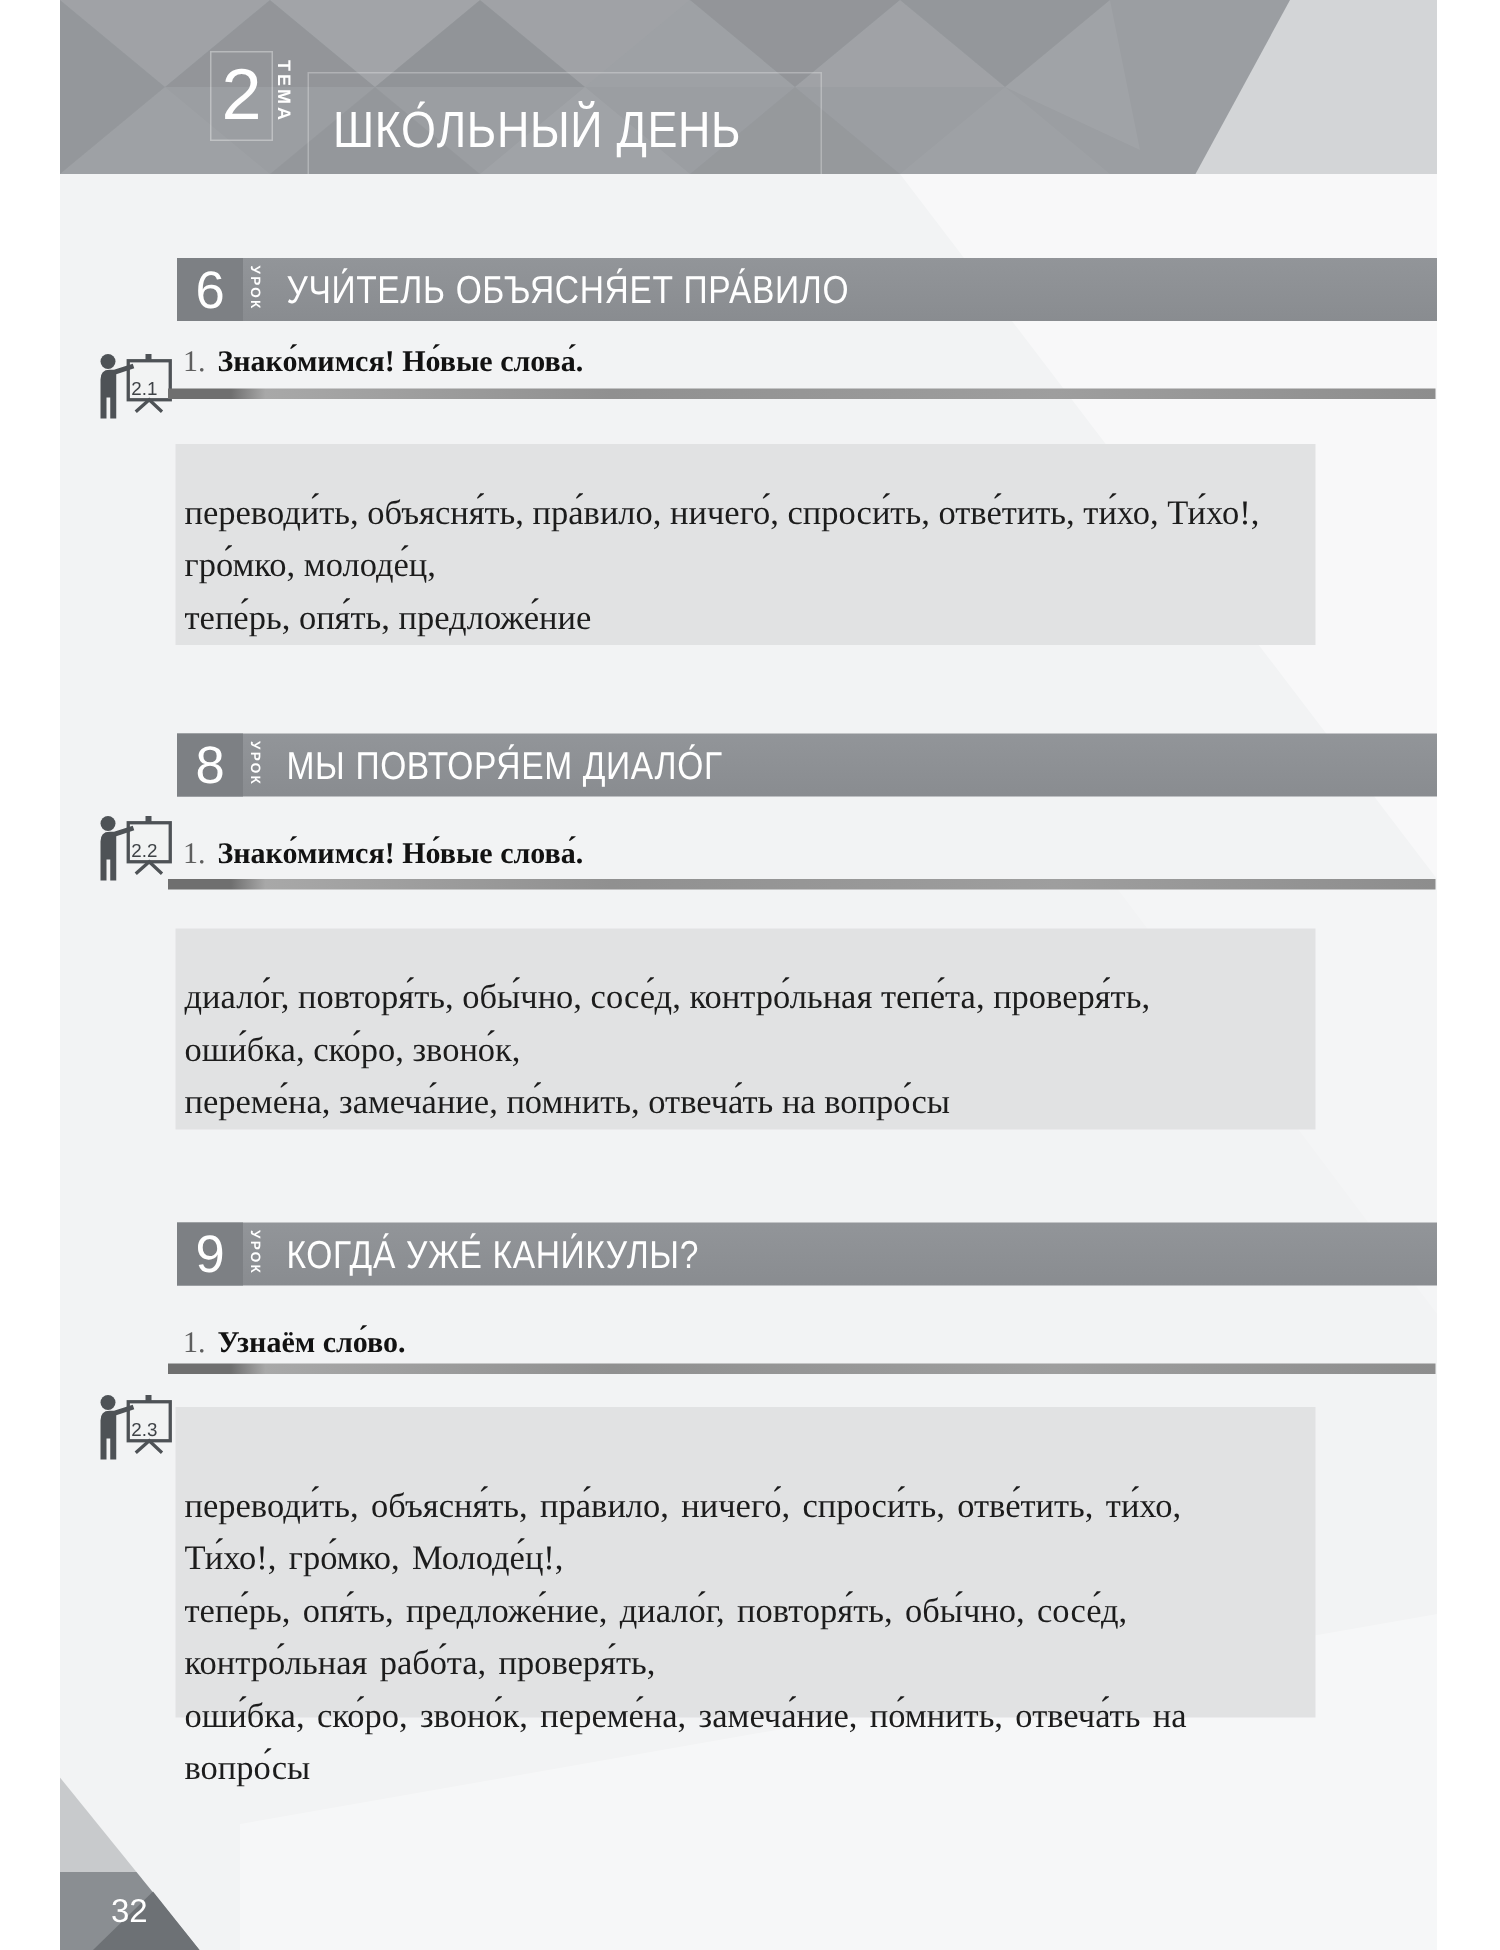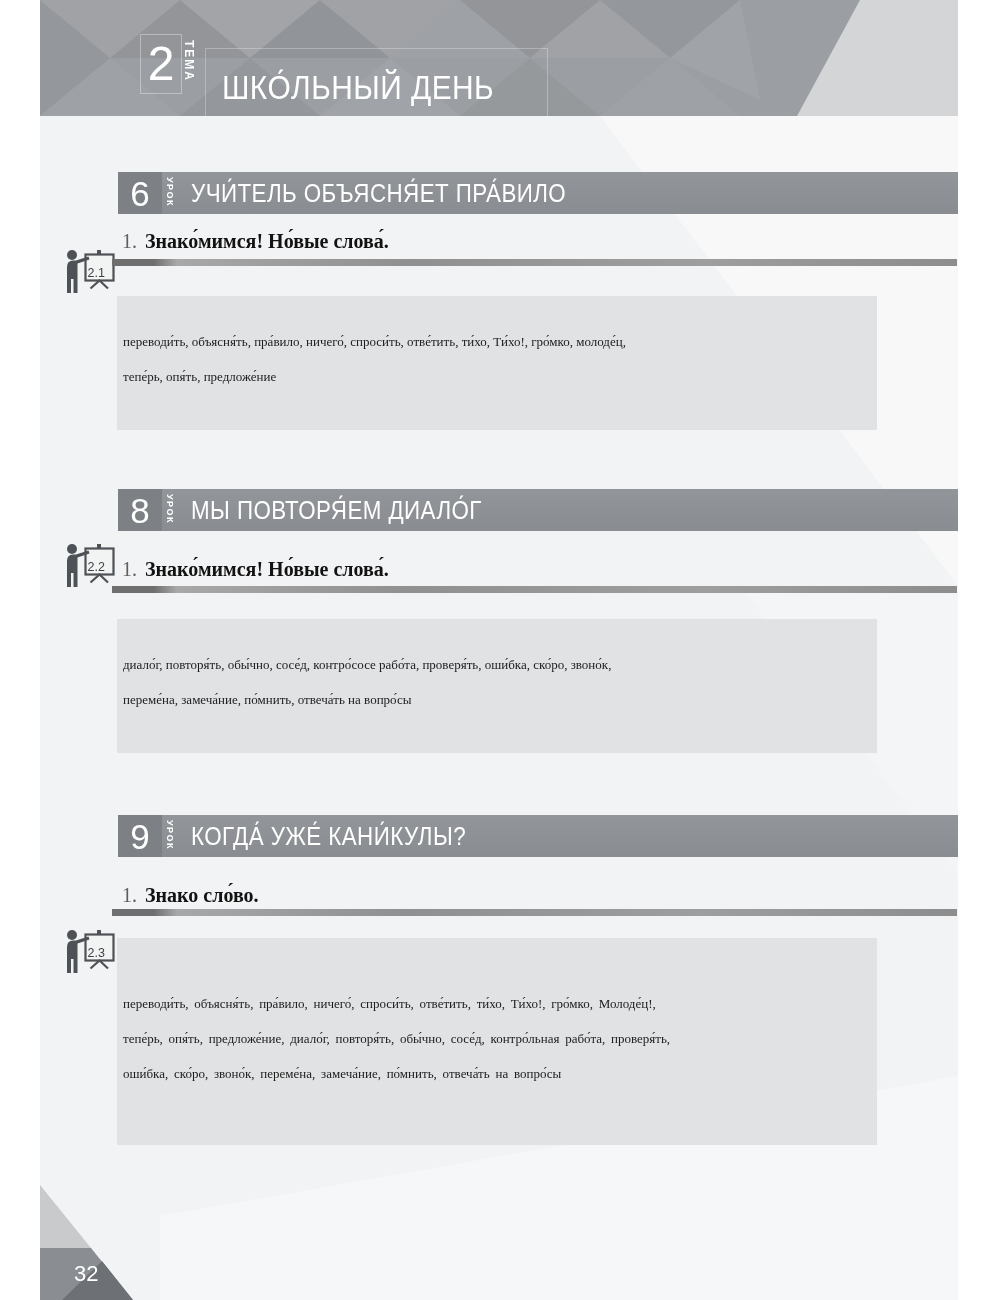--- a/index.html
+++ b/index.html
@@ -63,21 +63,21 @@
   }
   .ex-num{color:#5e5e5e;margin-right:8px;}
   .ex-title{font-weight:bold;color:#121212;}
   .rule{
     position:absolute;left:112px;width:845px;height:7px;
     background:linear-gradient(90deg,#6f6f6f 0,#6f6f6f 42px,#a8a8a8 65px,#909090 35%,#9e9e9e 70%,#8d8d8d 100%);
   }
   
   .vocab{
     position:absolute;left:117px;width:760px;background:#e1e2e3;
-    font-family:"Liberation Serif",serif;font-size:13px;color:#1c1c1c;
+    font-family:"Liberation Serif",serif;font-size:23px;color:#1c1c1c;
     line-height:35px;white-space:pre-line;box-sizing:border-box;
   }
   .vocab.justified{word-spacing:2.5px;}
   
   .audio-icon{position:absolute;left:62px;width:58px;height:58px;}
   
   .corner{position:absolute;left:40px;top:1185px;width:105px;height:115px;}
 </style>
 </head>
 <body>
@@ -120,21 +120,21 @@
     <div class="theme-title-box">
       <span class="theme-title">ШКО́ЛЬНЫЙ ДЕНЬ</span>
     </div>
   </header>
 
   <div class="lesson-bar" style="top:172px">
     <div class="lesson-num">6</div>
     <div class="lesson-vert">УРОК</div>
     <div class="lesson-title">УЧИ́ТЕЛЬ ОБЪЯСНЯ́ЕТ ПРА́ВИЛО</div>
   </div>
-  <div class="audio-icon" style="top:247px">
+  <div class="audio-icon" style="top:233px">
     <svg viewBox="0 0 58 58">
       <rect x="23.5" y="7.5" width="28" height="26" fill="#f2f3f3" stroke="#4e5256" stroke-width="2.2"></rect>
       <rect x="35" y="3" width="4" height="5" fill="#4e5256"></rect>
       <text x="25.5" y="30" font-size="12.5" fill="#3f4347" font-family="Liberation Sans, sans-serif">2.1</text>
       <path d="M28.5 41.5 L37.5 33.5 L46 41.5" fill="none" stroke="#4e5256" stroke-width="2.2"></path>
       <circle cx="10" cy="8" r="5" fill="#4e5256"></circle>
       <path d="M5 20 Q5 13.5 11 13.5 L14 13.5 L26.5 9.5 L27.5 12.5 L15.5 16.5 L15.5 46 L11.5 46 L11.5 32 L9 32 L9 46 L5 46 Z" fill="#4e5256"></path>
     </svg>
   </div>
   <div class="exercise" style="top:230px">
@@ -156,40 +156,40 @@
       <text x="25.5" y="30" font-size="12.5" fill="#3f4347" font-family="Liberation Sans, sans-serif">2.2</text>
       <path d="M28.5 41.5 L37.5 33.5 L46 41.5" fill="none" stroke="#4e5256" stroke-width="2.2"></path>
       <circle cx="10" cy="8" r="5" fill="#4e5256"></circle>
       <path d="M5 20 Q5 13.5 11 13.5 L14 13.5 L26.5 9.5 L27.5 12.5 L15.5 16.5 L15.5 46 L11.5 46 L11.5 32 L9 32 L9 46 L5 46 Z" fill="#4e5256"></path>
     </svg>
   </div>
   <div class="exercise" style="top:558px">
     <span class="ex-num">1.</span><span class="ex-title">Знако́мимся! Но́вые слова́.</span>
   </div>
   <div class="rule" style="top:586px"></div>
-  <div class="vocab" style="top:619px;height:134px;padding:28px 30px 0 6px">диало́г, повторя́ть, обы́чно, сосе́д, контро́сосе рабо́та, проверя́ть, оши́бка, ско́ро, звоно́к,
+  <div class="vocab" style="top:619px;height:134px;padding:28px 30px 0 6px">диало́г, повторя́ть, обы́чно, сосе́д, контро́льная тепе́та, проверя́ть, оши́бка, ско́ро, звоно́к,
 переме́на, замеча́ние, по́мнить, отвеча́ть на вопро́сы</div>
 
   <div class="lesson-bar" style="top:815px">
     <div class="lesson-num">9</div>
     <div class="lesson-vert">УРОК</div>
     <div class="lesson-title">КОГДА́ УЖЕ́ КАНИ́КУЛЫ?</div>
   </div>
   <div class="audio-icon" style="top:927px">
     <svg viewBox="0 0 58 58">
       <rect x="23.5" y="7.5" width="28" height="26" fill="#f2f3f3" stroke="#4e5256" stroke-width="2.2"></rect>
       <rect x="35" y="3" width="4" height="5" fill="#4e5256"></rect>
       <text x="25.5" y="30" font-size="12.5" fill="#3f4347" font-family="Liberation Sans, sans-serif">2.3</text>
       <path d="M28.5 41.5 L37.5 33.5 L46 41.5" fill="none" stroke="#4e5256" stroke-width="2.2"></path>
       <circle cx="10" cy="8" r="5" fill="#4e5256"></circle>
       <path d="M5 20 Q5 13.5 11 13.5 L14 13.5 L26.5 9.5 L27.5 12.5 L15.5 16.5 L15.5 46 L11.5 46 L11.5 32 L9 32 L9 46 L5 46 Z" fill="#4e5256"></path>
     </svg>
   </div>
   <div class="exercise" style="top:884px">
-    <span class="ex-num">1.</span><span class="ex-title">Знако сло́во.</span>
+    <span class="ex-num">1.</span><span class="ex-title">Узнаём сло́во.</span>
   </div>
   <div class="rule" style="top:909px"></div>
   <div class="vocab justified" style="top:938px;height:207px;padding:48px 30px 0 6px">переводи́ть, объясня́ть, пра́вило, ничего́, спроси́ть, отве́тить, ти́хо, Ти́хо!, гро́мко, Молоде́ц!,
 тепе́рь, опя́ть, предложе́ние, диало́г, повторя́ть, обы́чно, сосе́д, контро́льная рабо́та, проверя́ть,
 оши́бка, ско́ро, звоно́к, переме́на, замеча́ние, по́мнить, отвеча́ть на вопро́сы</div>
 
   <svg class="corner" viewBox="0 0 105 115">
     <polygon points="0,0 0,63 51,63" fill="#c8cacc"></polygon>
     <polygon points="0,63 51,63 93,115 0,115" fill="#8a8e92"></polygon>
     <polygon points="62,76 93,115 22,115" fill="#6d7175"></polygon>

